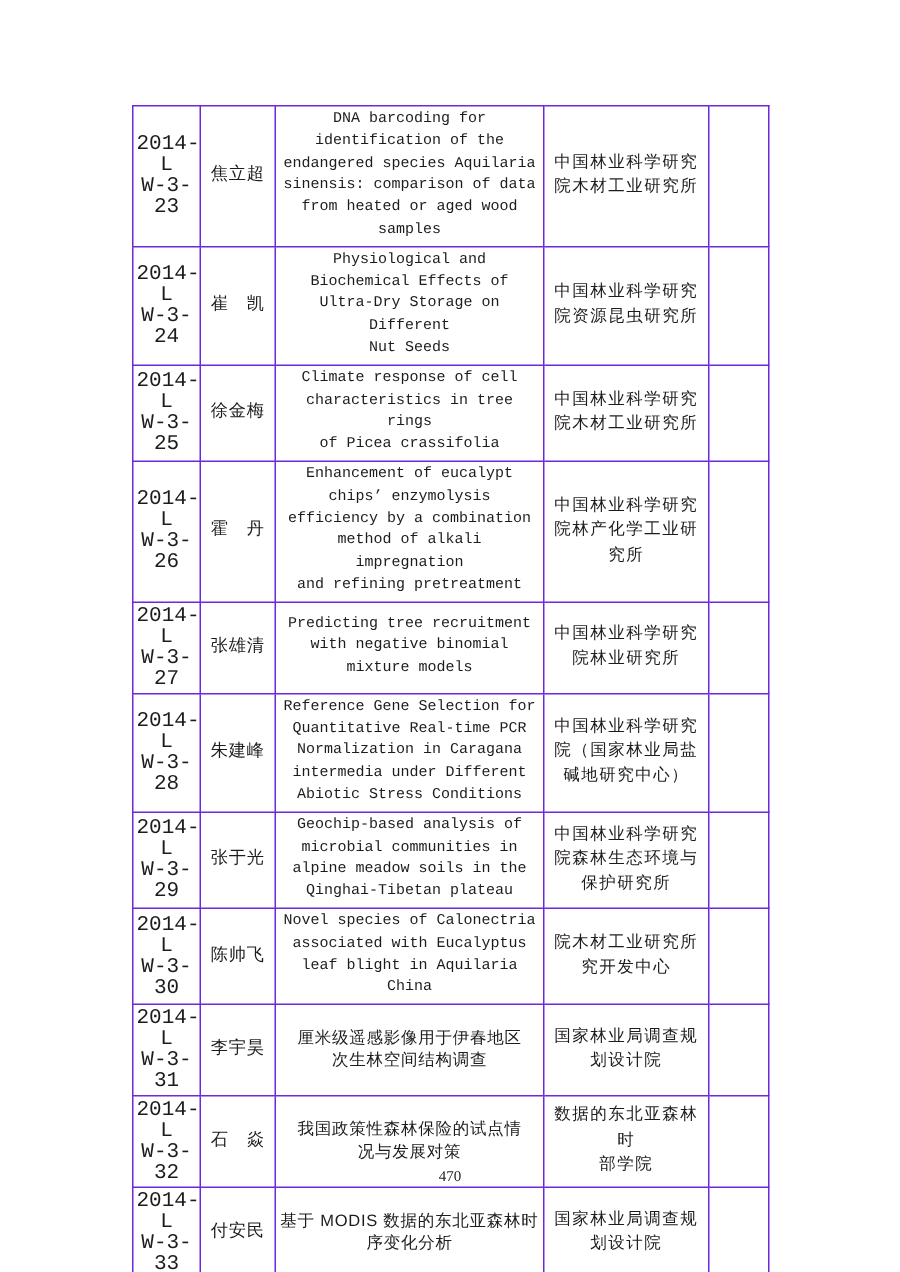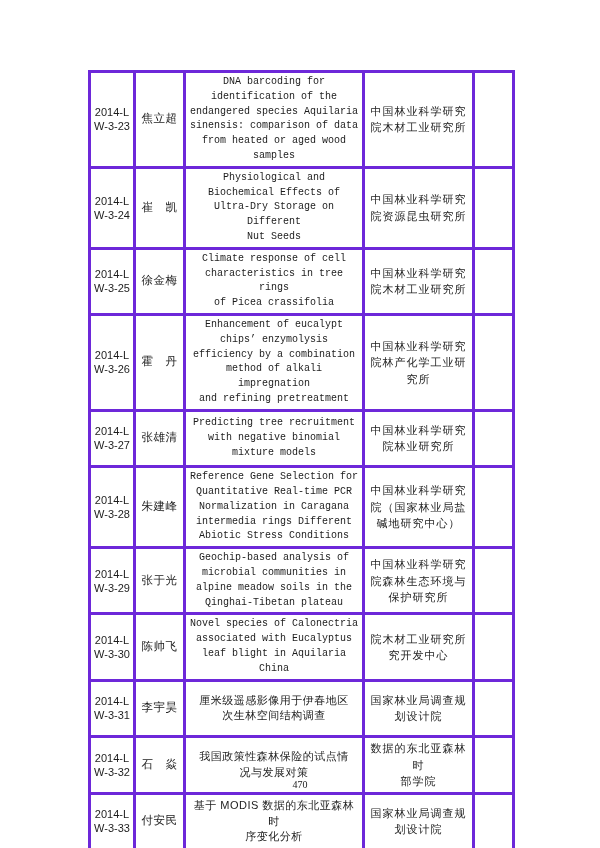--- a/index.html
+++ b/index.html
@@ -18,36 +18,36 @@
   }
   table.award-table {
     position: absolute;
     left: 88px;
     top: 70px;
     width: 424px;
     border-collapse: collapse;
     table-layout: fixed;
   }
   .award-table td {
-    border: 3px solid #6d28d9;
+    border: 1px solid #6d28d9;
     text-align: center;
     vertical-align: middle;
     padding: 2px 2px;
     white-space: pre-line;
     overflow: hidden;
   }
   col.c-code { width: 45px; }
   col.c-name { width: 50px; }
   col.c-title { width: 179px; }
   col.c-inst { width: 110px; }
   col.c-award { width: 40px; }
 
   td.cell-code {
-    font-family: Liberation Sans, sans-serif;
-    font-size: 11px;
+    font-family: Liberation Mono, monospace;
+    font-size: 14px;
     line-height: 14px;
     letter-spacing: 0;
   }
   td.cell-name {
     font-family: Liberation Mono, monospace;
     font-size: 11.5px;
     line-height: 16px;
     letter-spacing: 0.5px;
   }
   td.cell-title {
@@ -55,21 +55,21 @@
     font-size: 10px;
     line-height: 14.8px;
   }
   td.cell-title.zh {
     font-family: Liberation Sans, sans-serif;
     font-size: 11px;
     line-height: 15.5px;
     letter-spacing: 0.5px;
   }
   td.cell-inst {
-    font-family: Liberation Serif, serif;
+    font-family: Liberation Mono, monospace;
     font-size: 11px;
     line-height: 16.5px;
     letter-spacing: 1px;
   }
   td.cell-award {
     font-family: "Liberation Serif", "DejaVu Sans", serif;
     font-size: 11px;
     line-height: 16.5px;
     letter-spacing: 1px;
     padding-left: 45px;
@@ -166,21 +166,21 @@
         <td class="cell-award">三等
 奖</td>
       </tr>
       <tr>
         <td class="cell-code">2014-L
 W-3-28</td>
         <td class="cell-name">朱建峰</td>
         <td class="cell-title">Reference Gene Selection for
 Quantitative Real-time PCR
 Normalization in Caragana
-intermedia rings Different
+intermedia under Different
 Abiotic Stress Conditions</td>
         <td class="cell-inst">中国林业科学研究
 院（国家林业局盐
 碱地研究中心）</td>
         <td class="cell-award">三等
 奖</td>
       </tr>
       <tr>
         <td class="cell-code">2014-L
 W-3-29</td>

